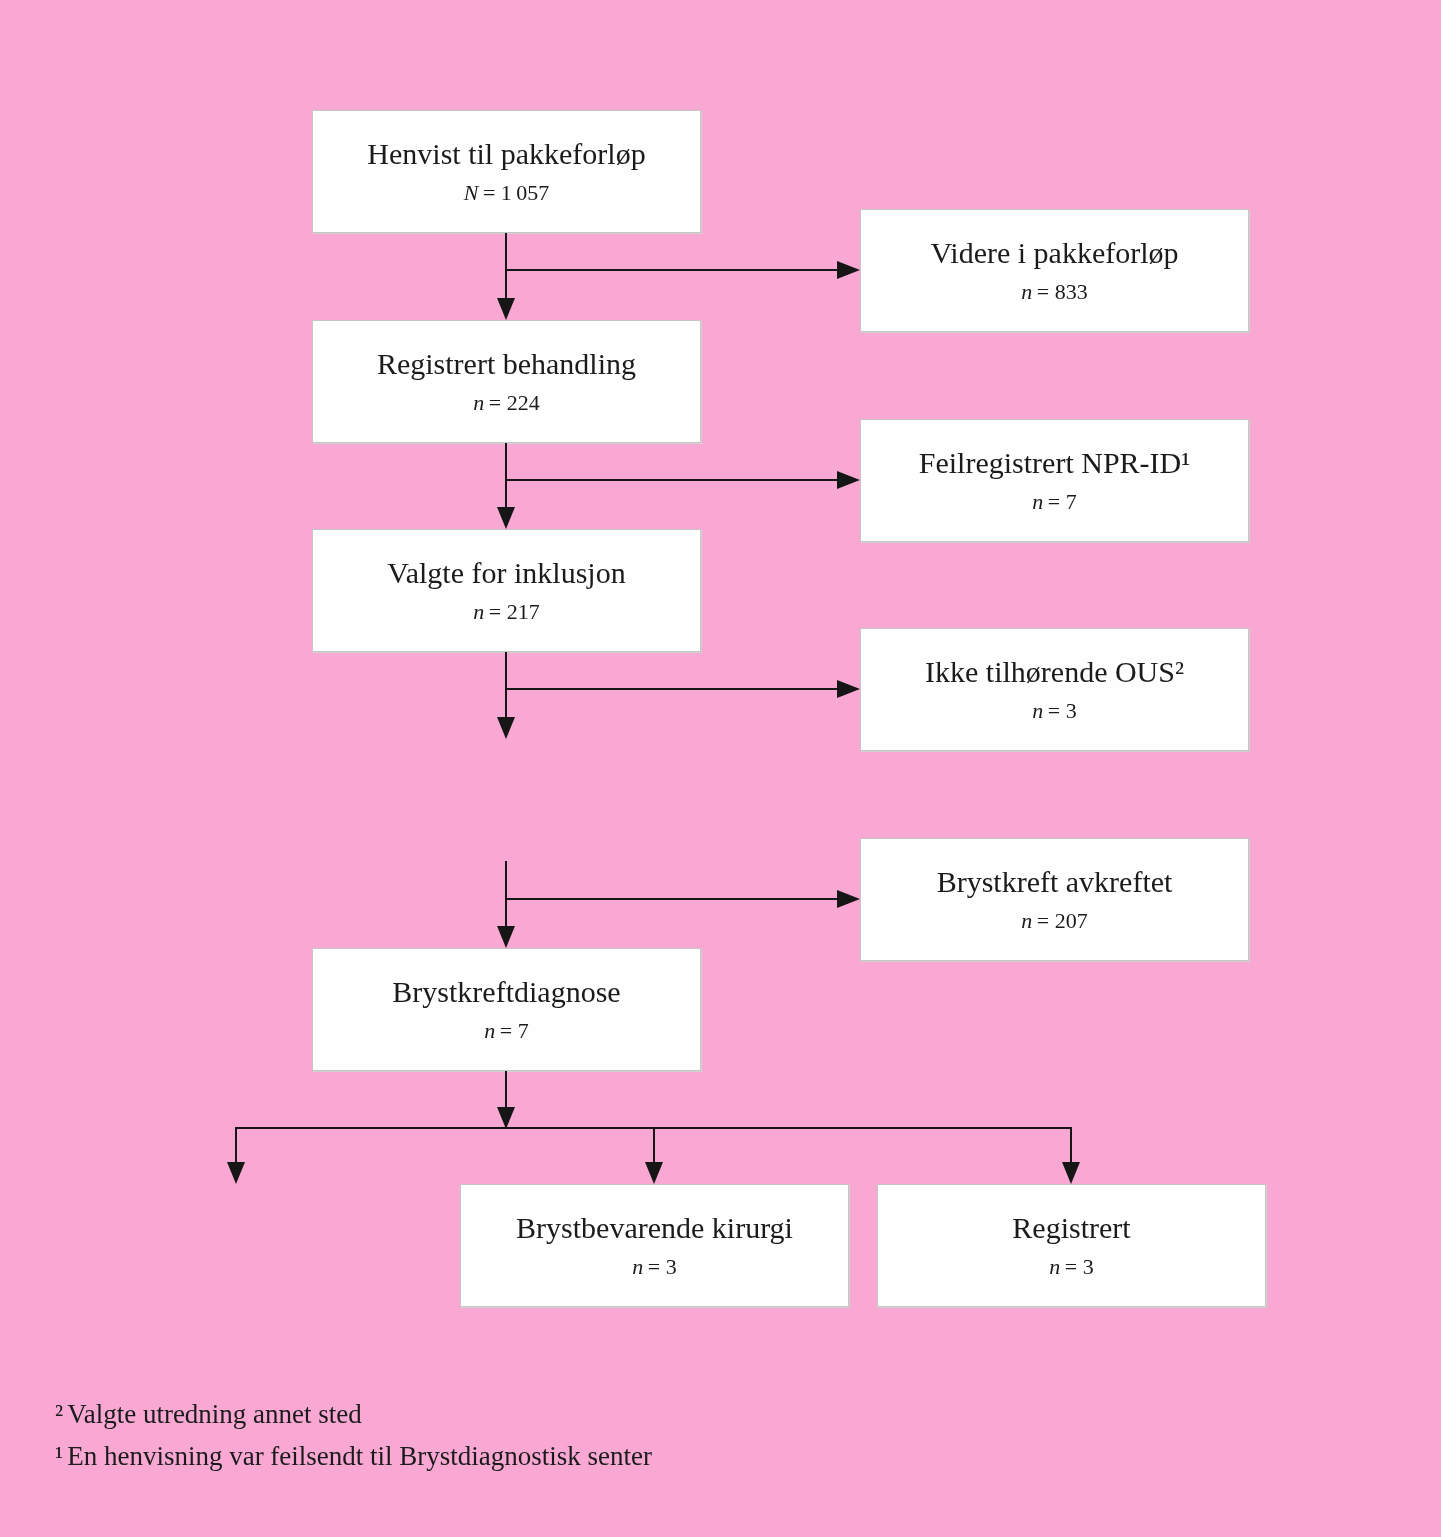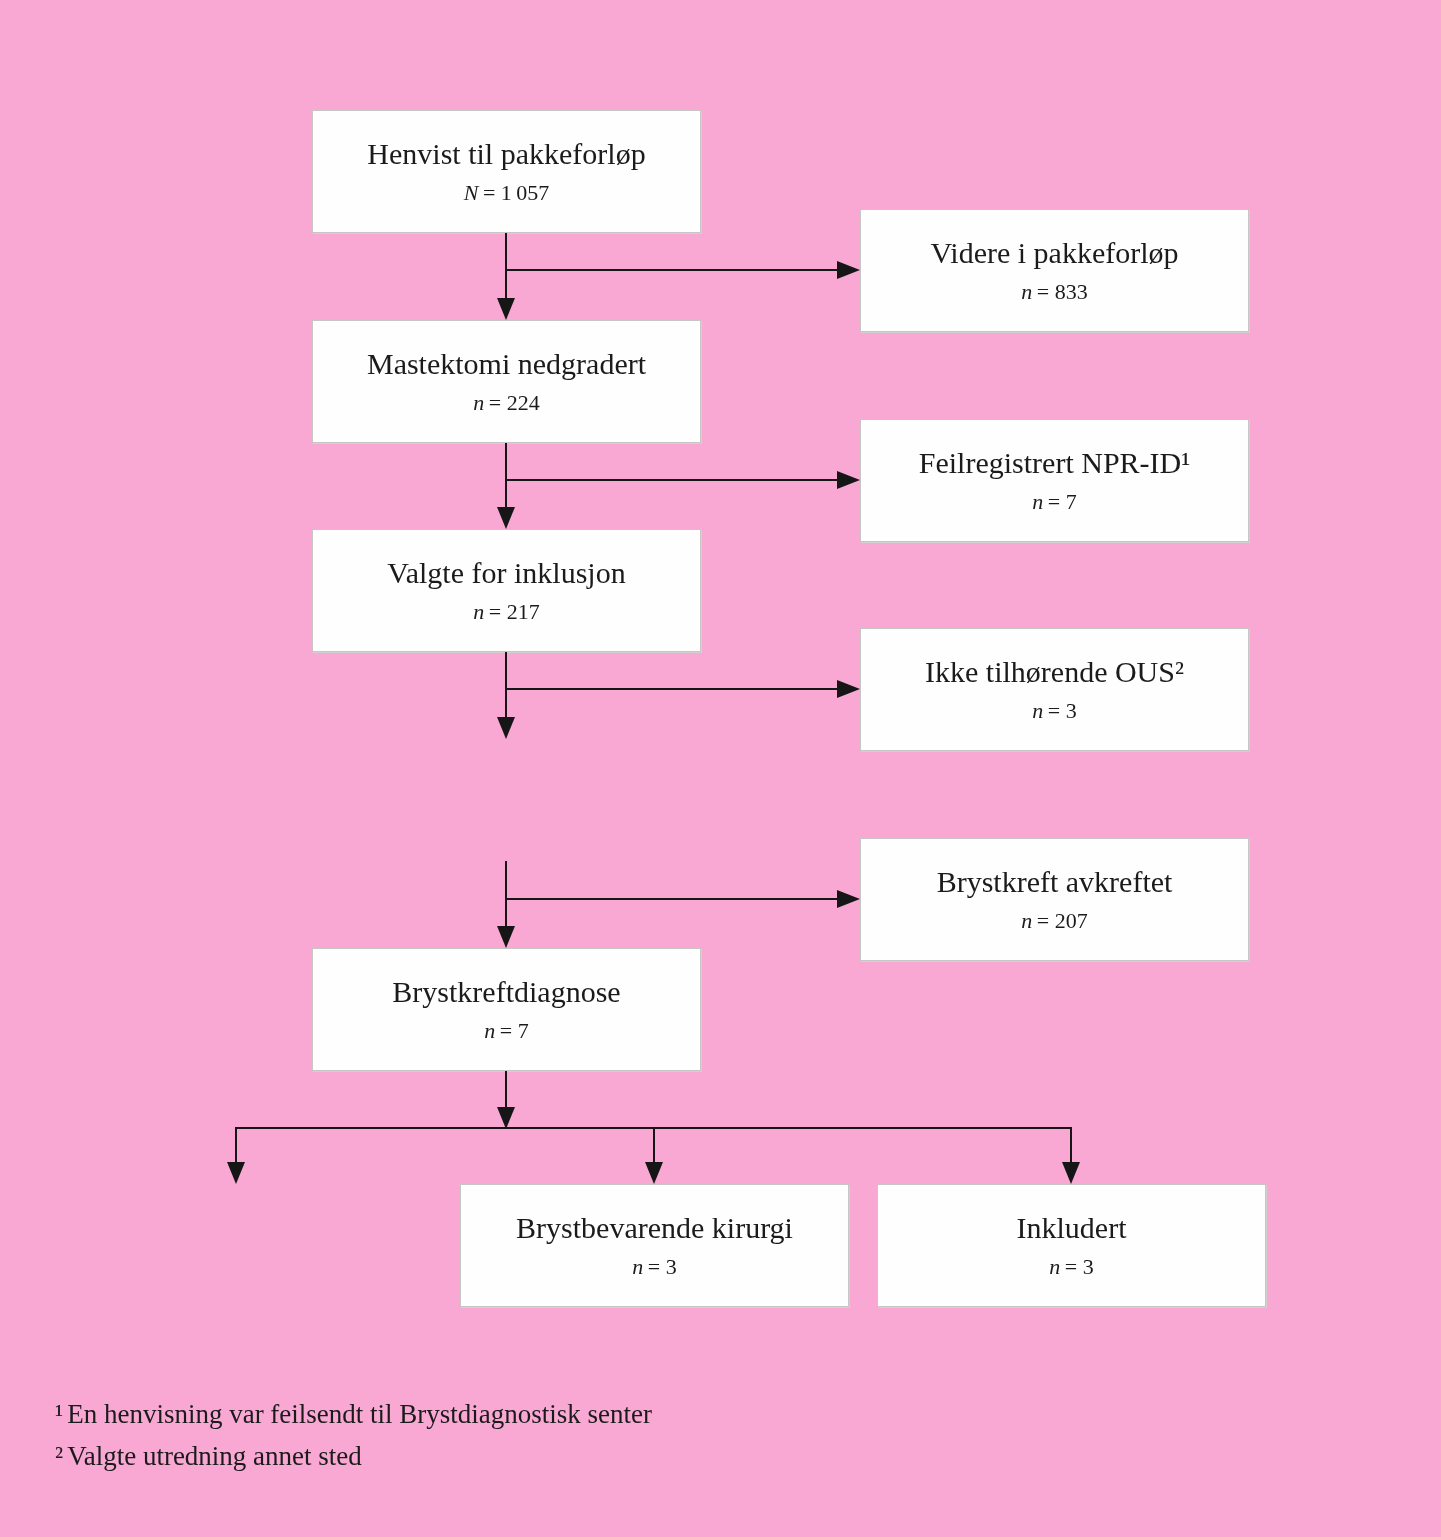--- a/index.html
+++ b/index.html
@@ -62,21 +62,21 @@
 <body>
 
 <div class="canvas">
 
   <div class="box" style="left:312px;top:110px">
     <div class="box-label">Henvist til pakkeforløp</div>
     <div class="box-count"><span class="var">N</span><span class="rest">= 1 057</span></div>
   </div>
 
   <div class="box" style="left:312px;top:320px">
-    <div class="box-label">Mastektomi nedgradert</div>
+    <div class="box-label">Registrert behandling</div>
     <div class="box-count"><span class="var">n</span><span class="rest">= 224</span></div>
   </div>
 
   <div class="box" style="left:312px;top:529px">
     <div class="box-label">Valgte for inklusjon</div>
     <div class="box-count"><span class="var">n</span><span class="rest">= 217</span></div>
   </div>
 
 
   <div class="box" style="left:312px;top:948px">
@@ -104,21 +104,21 @@
     <div class="box-count"><span class="var">n</span><span class="rest">= 207</span></div>
   </div>
 
 
   <div class="box" style="left:460px;top:1184px">
     <div class="box-label">Brystbevarende kirurgi</div>
     <div class="box-count"><span class="var">n</span><span class="rest">= 3</span></div>
   </div>
 
   <div class="box" style="left:877px;top:1184px">
-    <div class="box-label">Inkludert</div>
+    <div class="box-label">Registrert</div>
     <div class="box-count"><span class="var">n</span><span class="rest">= 3</span></div>
   </div>
 
   <div class="vline" style="left:505px;top:233px;height:66px"></div>
   <div class="arrow-down" style="left:497px;top:298px"></div>
 
   <div class="vline" style="left:505px;top:443px;height:65px"></div>
   <div class="arrow-down" style="left:497px;top:507px"></div>
 
   <div class="vline" style="left:505px;top:652px;height:66px"></div>
@@ -147,17 +147,17 @@
   <div class="vline" style="left:235px;top:1128px;height:36px"></div>
   <div class="arrow-down" style="left:227px;top:1162px"></div>
 
   <div class="vline" style="left:653px;top:1128px;height:36px"></div>
   <div class="arrow-down" style="left:645px;top:1162px"></div>
 
   <div class="vline" style="left:1070px;top:1128px;height:36px"></div>
   <div class="arrow-down" style="left:1062px;top:1162px"></div>
 
   <div class="footnotes">
+    <div class="footnote"><span class="fn-marker">²</span><span class="fn-text">Valgte utredning annet sted</span></div>
     <div class="footnote"><span class="fn-marker">¹</span><span class="fn-text">En henvisning var feilsendt til Brystdiagnostisk senter</span></div>
-    <div class="footnote"><span class="fn-marker">²</span><span class="fn-text">Valgte utredning annet sted</span></div>
   </div>
 
 </div>
 
 </body></html>

